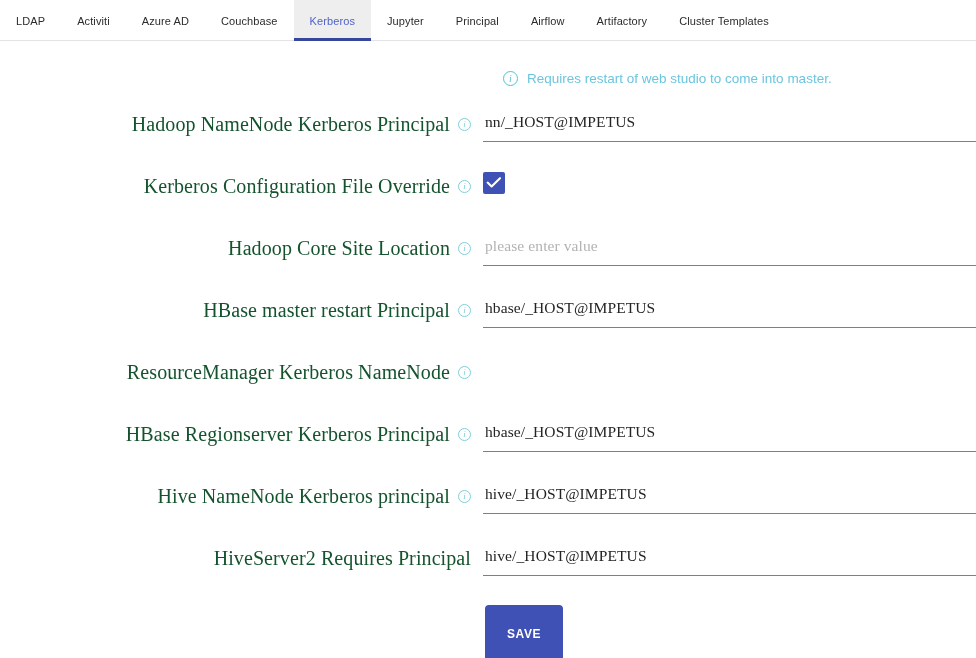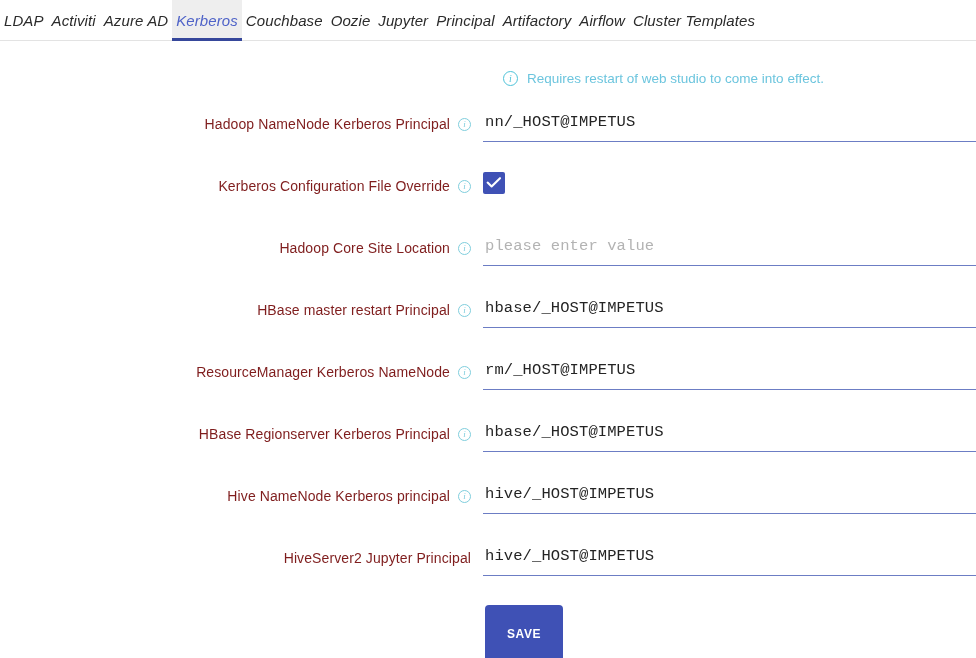--- a/index.html
+++ b/index.html
@@ -30,29 +30,28 @@
     left: 0;
     right: 0;
     bottom: 0;
     height: 1px;
     background: #e3e3e3;
   }
   .tab {
     display: flex;
     align-items: center;
     justify-content: center;
-    padding: 0 4px;
-    font-size: 15px;
+    padding: 0 16px;
+    font-size: 11px;
     color: #2b2b2b;
     white-space: nowrap;
     cursor: pointer;
     position: relative;
     background: transparent;
     letter-spacing: 0.1px;
-    font-style: italic;
   }
   .tab.active {
     background: #eeeeee;
     color: #4f63c8;
   }
   .tab.active::after {
     content: "";
     position: absolute;
     left: 0;
     right: 0;
@@ -105,25 +104,26 @@
     width: 483px;
     flex: 0 0 483px;
     display: flex;
     align-items: center;
     justify-content: flex-end;
     padding-right: 12px;
     box-sizing: border-box;
     height: 36px;
   }
   .field-label {
-    font-size: 14px;
-    color: #7f1d1d;
+    font-size: 20px;
+    color: #14532d;
     text-align: right;
     white-space: nowrap;
     letter-spacing: 0.1px;
+    font-family: Liberation Serif, serif;
   }
   .info-icon {
     width: 13px;
     height: 13px;
     border-radius: 50%;
     border: 1.3px solid #7fcedd;
     color: #7fcedd;
     font-size: 9px;
     font-family: "Liberation Serif", serif;
     font-style: italic;
@@ -143,21 +143,21 @@
     height: 42px;
     display: flex;
     align-items: flex-start;
   }
   .text-input {
     width: 100%;
     border: none;
     border-bottom: 1.4px solid #6c7dc4;
     outline: none;
     background: transparent;
-    font-family: Liberation Mono, monospace;
+    font-family: Liberation Serif, serif;
     font-size: 15.5px;
     color: #242424;
     padding: 4px 2px 7px 2px;
     box-sizing: border-box;
     height: 36px;
     letter-spacing: 0.1px;
   }
   .text-input::placeholder {
     color: #b3b3b3;
     opacity: 1;
@@ -203,33 +203,32 @@
     margin-left: 2px;
   }
 </style>
 </head>
 <body>
 
 <div class="tabbar">
     <div class="tab">LDAP</div>
     <div class="tab">Activiti</div>
     <div class="tab">Azure AD</div>
+    <div class="tab">Couchbase</div>
     <div class="tab active">Kerberos</div>
-    <div class="tab">Couchbase</div>
-    <div class="tab">Oozie</div>
     <div class="tab">Jupyter</div>
     <div class="tab">Principal</div>
+    <div class="tab">Airflow</div>
     <div class="tab">Artifactory</div>
-    <div class="tab">Airflow</div>
     <div class="tab">Cluster Templates</div>
   </div>
 
 <div class="notice-row">
   <span class="notice-icon">i</span>
-  <span class="notice-text">Requires restart of web studio to come into effect.</span>
+  <span class="notice-text">Requires restart of web studio to come into master.</span>
 </div>
 
 <div class="form">
     <div class="field-row">
       <div class="field-label-cell">
         <span class="field-label">Hadoop NameNode Kerberos Principal</span>
         <span class="info-icon">i</span>
       </div>
       <div class="field-control-cell">
         <input type="text" class="text-input" placeholder="please enter value" value="nn/_HOST@IMPETUS" style="">
@@ -264,23 +263,20 @@
       </div>
       <div class="field-control-cell">
         <input type="text" class="text-input" placeholder="please enter value" value="hbase/_HOST@IMPETUS" style="">
       </div>
     </div>
     <div class="field-row">
       <div class="field-label-cell">
         <span class="field-label">ResourceManager Kerberos NameNode</span>
         <span class="info-icon">i</span>
       </div>
-      <div class="field-control-cell">
-        <input type="text" class="text-input" placeholder="please enter value" value="rm/_HOST@IMPETUS" style="">
-      </div>
     </div>
     <div class="field-row">
       <div class="field-label-cell">
         <span class="field-label">HBase Regionserver Kerberos Principal</span>
         <span class="info-icon">i</span>
       </div>
       <div class="field-control-cell">
         <input type="text" class="text-input" placeholder="please enter value" value="hbase/_HOST@IMPETUS" style="">
       </div>
     </div>
@@ -288,21 +284,21 @@
       <div class="field-label-cell">
         <span class="field-label">Hive NameNode Kerberos principal</span>
         <span class="info-icon">i</span>
       </div>
       <div class="field-control-cell">
         <input type="text" class="text-input" placeholder="please enter value" value="hive/_HOST@IMPETUS" style="">
       </div>
     </div>
     <div class="field-row">
       <div class="field-label-cell">
-        <span class="field-label">HiveServer2 Jupyter Principal</span>
+        <span class="field-label">HiveServer2 Requires Principal</span>
       </div>
       <div class="field-control-cell">
         <input type="text" class="text-input" placeholder="please enter value" value="hive/_HOST@IMPETUS" style="">
       </div>
     </div>
   </div>
 
 <div class="save-row">
   <div class="save-spacer"></div>
   <button class="save-btn">SAVE</button>

